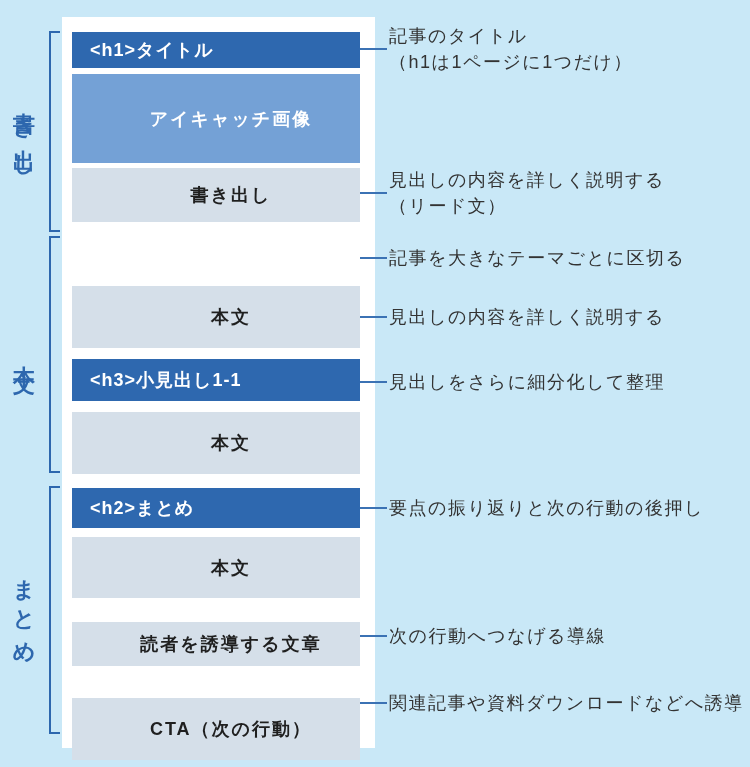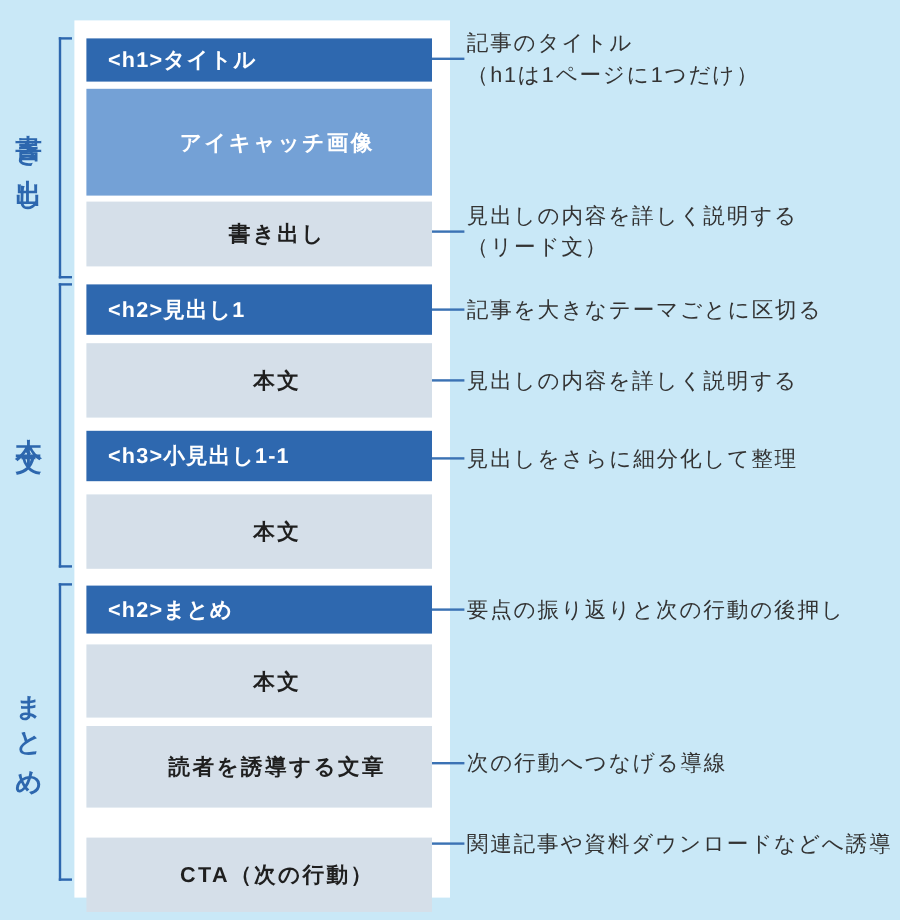--- a/index.html
+++ b/index.html
@@ -61,28 +61,27 @@
 <body>
 
 <div class="canvas">
 
   <div class="panel"></div>
 
   <div class="box heading" style="top:32px;height:36px">&lt;h1&gt;タイトル</div>
   <div class="box image" style="top:74px;height:89px">アイキャッチ画像</div>
   <div class="box content" style="top:168px;height:54px">書き出し</div>
 
-  <div class="box heading" style="top:237px;height:42px">&lt;h2&gt;見出し1</div>
   <div class="box content" style="top:286px;height:62px">本文</div>
   <div class="box heading" style="top:359px;height:42px">&lt;h3&gt;小見出し1-1</div>
   <div class="box content" style="top:412px;height:62px">本文</div>
 
   <div class="box heading" style="top:488px;height:40px">&lt;h2&gt;まとめ</div>
   <div class="box content" style="top:537px;height:61px">本文</div>
-  <div class="box content" style="top:605px;height:68px">読者を誘導する文章</div>
+  <div class="box content" style="top:622px;height:44px">読者を誘導する文章</div>
   <div class="box content" style="top:698px;height:62px">CTA（次の行動）</div>
 
   <div class="bracket" style="top:31px;height:201px"></div>
   <div class="bracket" style="top:236px;height:237px"></div>
   <div class="bracket" style="top:486px;height:248px"></div>
 
   <div class="side-label-wrap" style="top:132px">
     <span class="side-label">書き出し</span>
   </div>
   <div class="side-label-wrap" style="top:354px">

